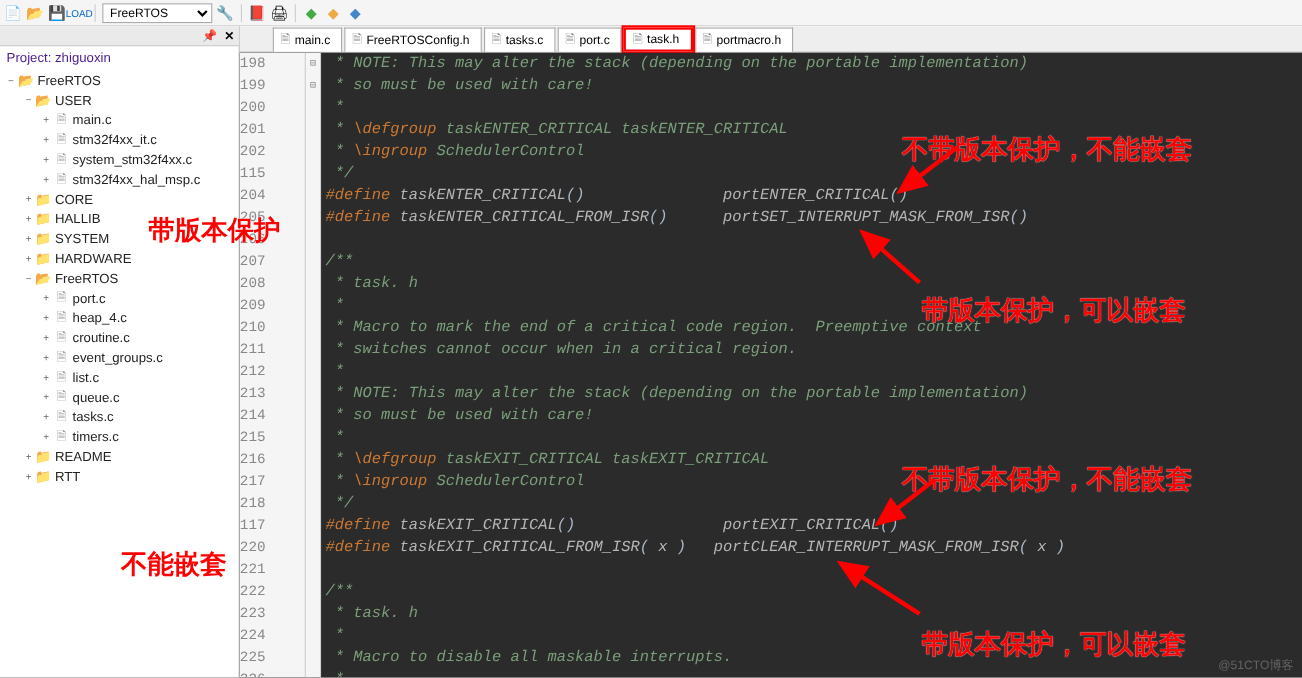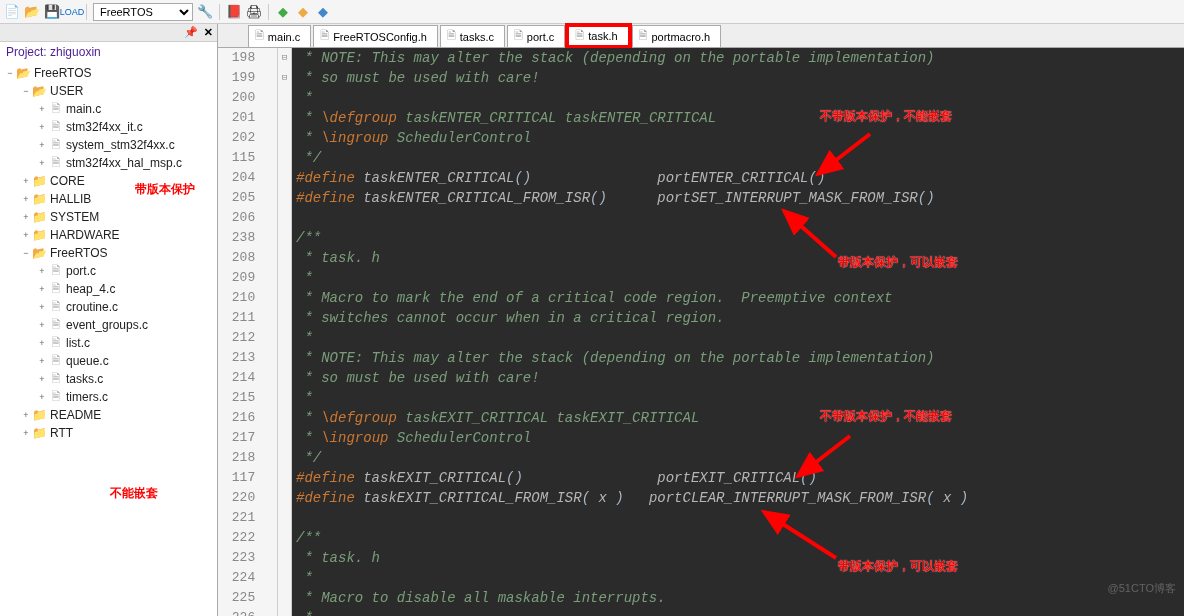--- a/index.html
+++ b/index.html
@@ -26,34 +26,34 @@
 .tree-label { padding-left: 2px; color: #222; }
 
 .editor-area { flex: 1; display: flex; flex-direction: column; background: #fff; position: relative; }
 .tabs { height: 24px; background: #eee; border-bottom: 1px solid #aaa; display: flex; align-items: flex-end; padding-left: 30px; }
 .tab { display: flex; align-items: center; height: 22px; padding: 0 10px 0 6px; border: 1px solid #aaa; border-bottom: none; background: #fff; margin-right: 2px; font-size: 11px; gap: 4px; cursor: pointer; }
 .tab.active { background: #fff; border-top: 1px solid #aaa; }
 .tab.highlight { border: 2px solid #ff0000; box-shadow: 0 0 0 2px #ff0000; background: #fff; }
 .tab-icon { font-size: 11px; color: #888; }
 
 .code-area { flex: 1; display: flex; background: #2b2b2b; font-family: Consolas, "Courier New", monospace; font-size: 14px; overflow: hidden; position: relative; }
-.gutter { width: 60px; background: #f5f5f5; color: #888; text-align: center; padding-right: 8px; line-height: 20px; font-size: 13px; border-right: 1px solid #ccc; }
+.gutter { width: 60px; background: #f5f5f5; color: #888; text-align: left; padding-right: 8px; line-height: 20px; font-size: 13px; border-right: 1px solid #ccc; }
 .fold-col { width: 14px; background: #f5f5f5; line-height: 20px; font-size: 9px; color: #888; text-align: center; border-right: 1px solid #ccc; }
 .code { flex: 1; background: #2b2b2b; line-height: 20px; padding-left: 4px; white-space: pre; color: #cccccc; overflow: hidden; }
 .cline { height: 20px; font-style: italic; }
 .c-comment { color: #7a9e7a; }
 .c-tag { color: #cc7832; }
 .c-define { color: #cc7832; }
 .c-macro { color: #b5b5b5; }
 .c-paren { color: #a9b7c6; }
 
-.anno { position: absolute; color: #ff0000; font-weight: bold; font-size: 12px; font-family: "Microsoft YaHei", sans-serif; text-shadow: 0 0 1px #fff; pointer-events: none; white-space: nowrap; }
+.anno { position: absolute; color: #ff0000; font-weight: bold; font-size: 24px; font-family: "Microsoft YaHei", sans-serif; text-shadow: 0 0 1px #fff; pointer-events: none; white-space: nowrap; margin-top: 12px; }
 .arrow { position: absolute; pointer-events: none; }
 
-.watermark { position: absolute; right: 8px; bottom: 20px; color: #888; font-size: 11px; opacity: 0.6; }
+.watermark { position: absolute; right: 8px; bottom: 4px; color: #888; font-size: 11px; opacity: 0.6; }
 </style>
 </head>
 <body>
 
 <div class="toolbar">
   <span class="toolbar-icon">📄</span>
   <span class="toolbar-icon">📂</span>
   <span class="toolbar-icon">💾</span>
   <span class="toolbar-icon" style="font-size:9px;color:#06c">LOAD</span>
   <span class="toolbar-sep"></span>
@@ -217,21 +217,21 @@
       <div class="gutter" id="gutter">
           <div>198</div>
           <div>199</div>
           <div>200</div>
           <div>201</div>
           <div>202</div>
           <div>115</div>
           <div>204</div>
           <div>205</div>
           <div>206</div>
-          <div>238</div>
+          <div>207</div>
           <div>208</div>
           <div>209</div>
           <div>210</div>
           <div>211</div>
           <div>212</div>
           <div>213</div>
           <div>214</div>
           <div>215</div>
           <div>216</div>
           <div>217</div>

